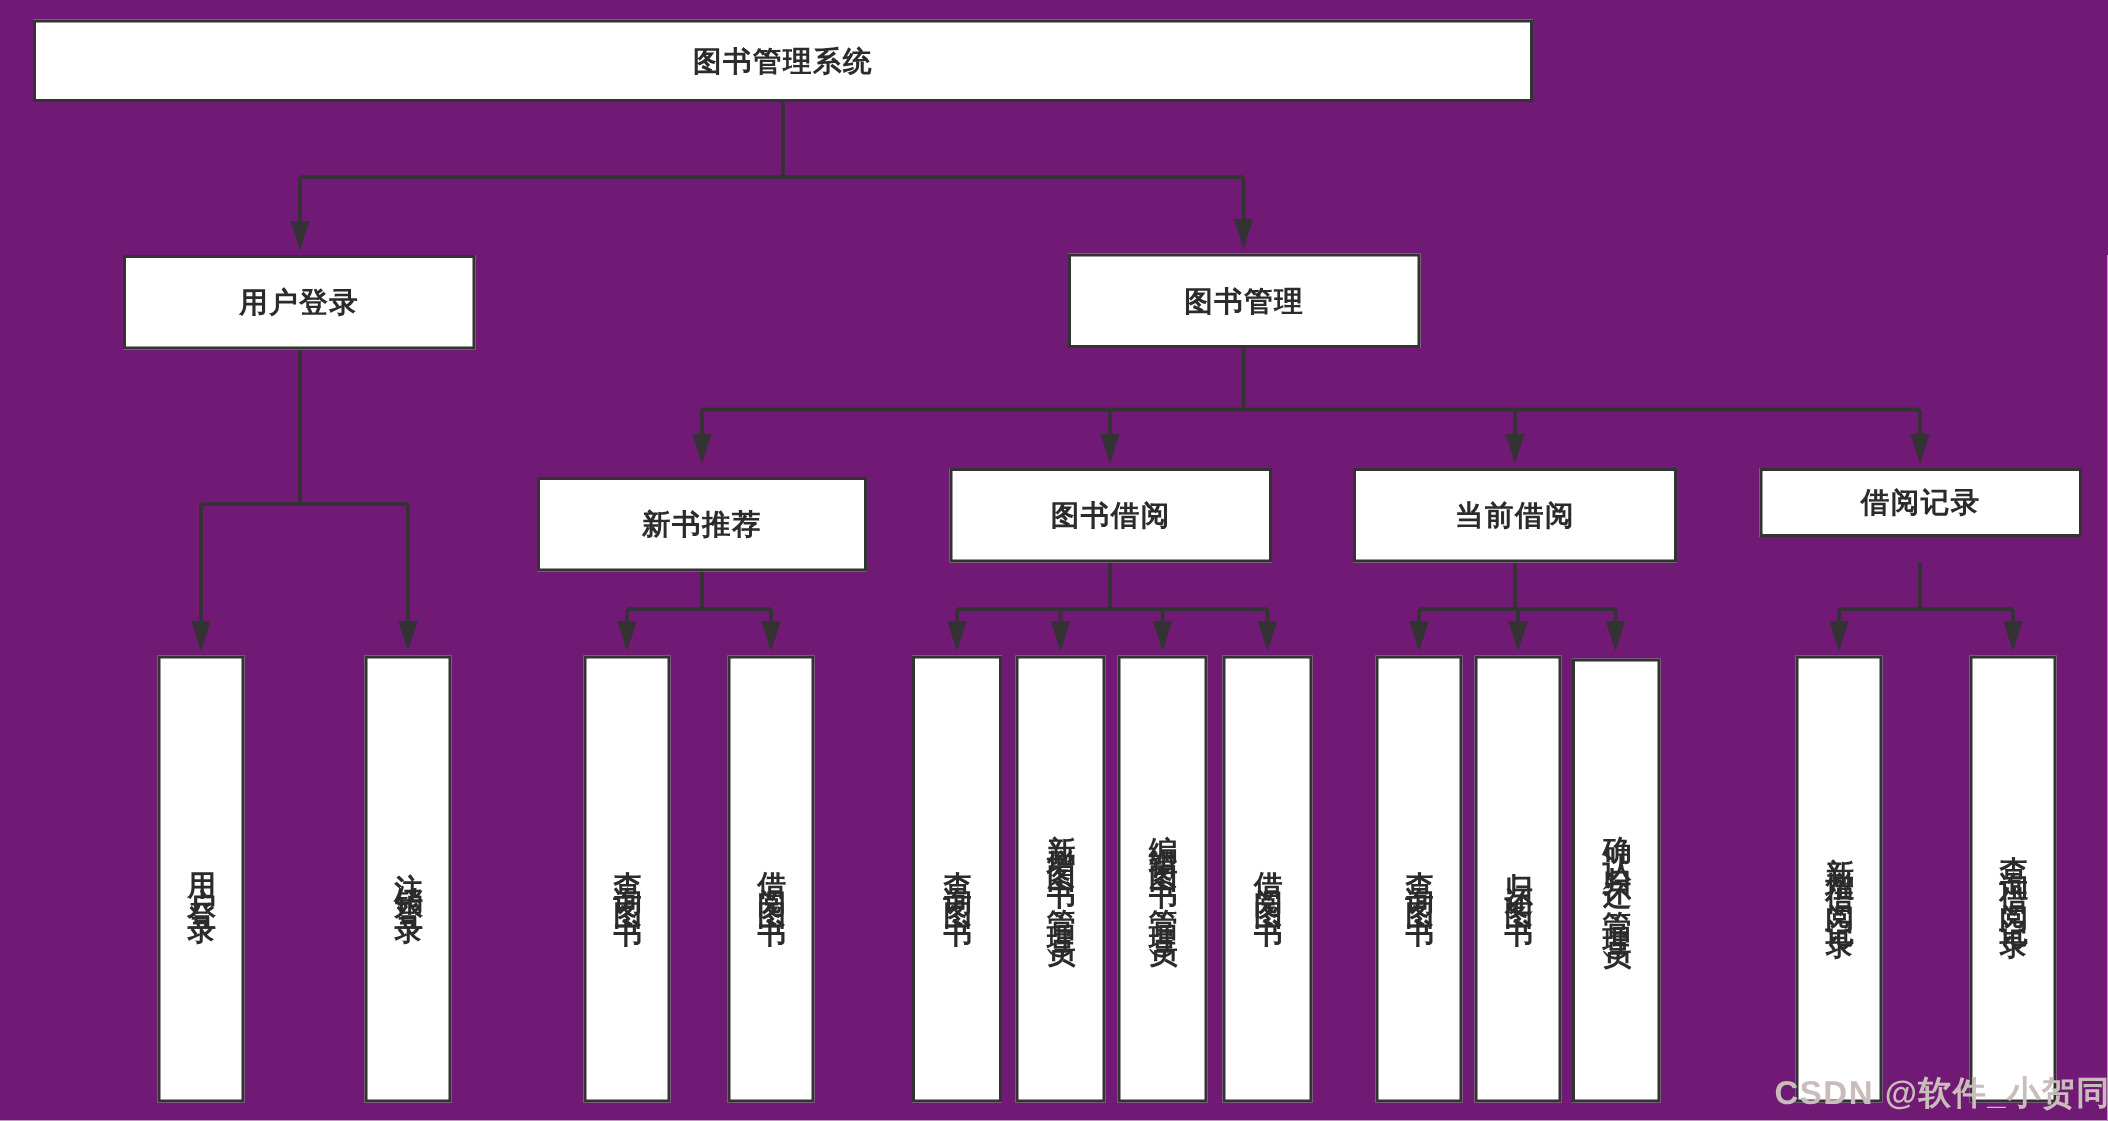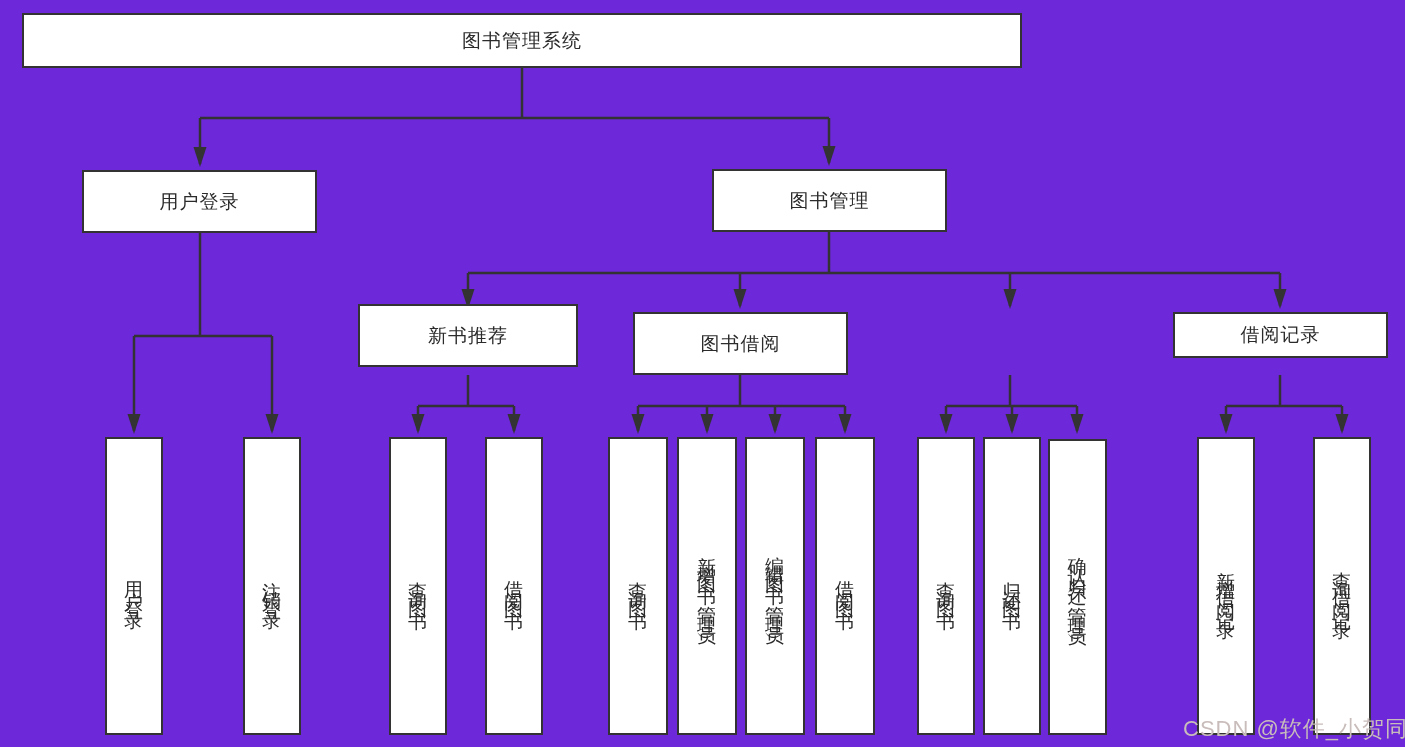--- a/index.html
+++ b/index.html
@@ -5,22 +5,23 @@
   html, body {
     margin: 0;
     padding: 0;
     background: #ffffff;
     font-family: "Liberation Sans", sans-serif;
   }
   #stage {
     position: relative;
     width: 1405px;
     height: 747px;
-    background: #6d28d9;
+    background: #701a75;
     overflow: hidden;
+    font-weight: bold;
   }
   #connectors {
     position: absolute;
     left: 0; top: 0;
     width: 1405px; height: 747px;
     pointer-events: none;
   }
   .node {
     position: absolute;
     box-sizing: border-box;
@@ -108,22 +109,23 @@
       <path d="M1226 406 V431" marker-end="url(#arrow)"></path>
       <path d="M1342 406 V431" marker-end="url(#arrow)"></path>
     </g>
   </svg>
 
   <div class="node h" style="left:22px; top:13px; width:1000px; height:55px;">图书管理系统</div>
 
   <div class="node h" style="left:82px; top:170px; width:235px; height:63px;">用户登录</div>
   <div class="node h" style="left:712px; top:169px; width:235px; height:63px;">图书管理</div>
 
-  <div class="node h" style="left:358px; top:304px; width:220px; height:63px;">新书推荐</div>
+  <div class="node h" style="left:358px; top:318px; width:220px; height:63px;">新书推荐</div>
   <div class="node h" style="left:633px; top:312px; width:215px; height:63px;text-align:center;">图书借阅</div>
+  <div class="node h" style="left:902px; top:312px; width:216px; height:63px;">当前借阅</div>
   <div class="node h" style="left:1173px; top:312px; width:215px; height:46px;">借阅记录</div>
 
   <div class="node v" style="left:105px; top:437px; width:58px; height:298px;">
     <span class="vtext">用户登录</span>
   </div>
   <div class="node v" style="left:243px; top:437px; width:58px; height:298px;">
     <span class="vtext">注销登录</span>
   </div>
 
   <div class="node v" style="left:389px; top:437px; width:58px; height:298px;">

